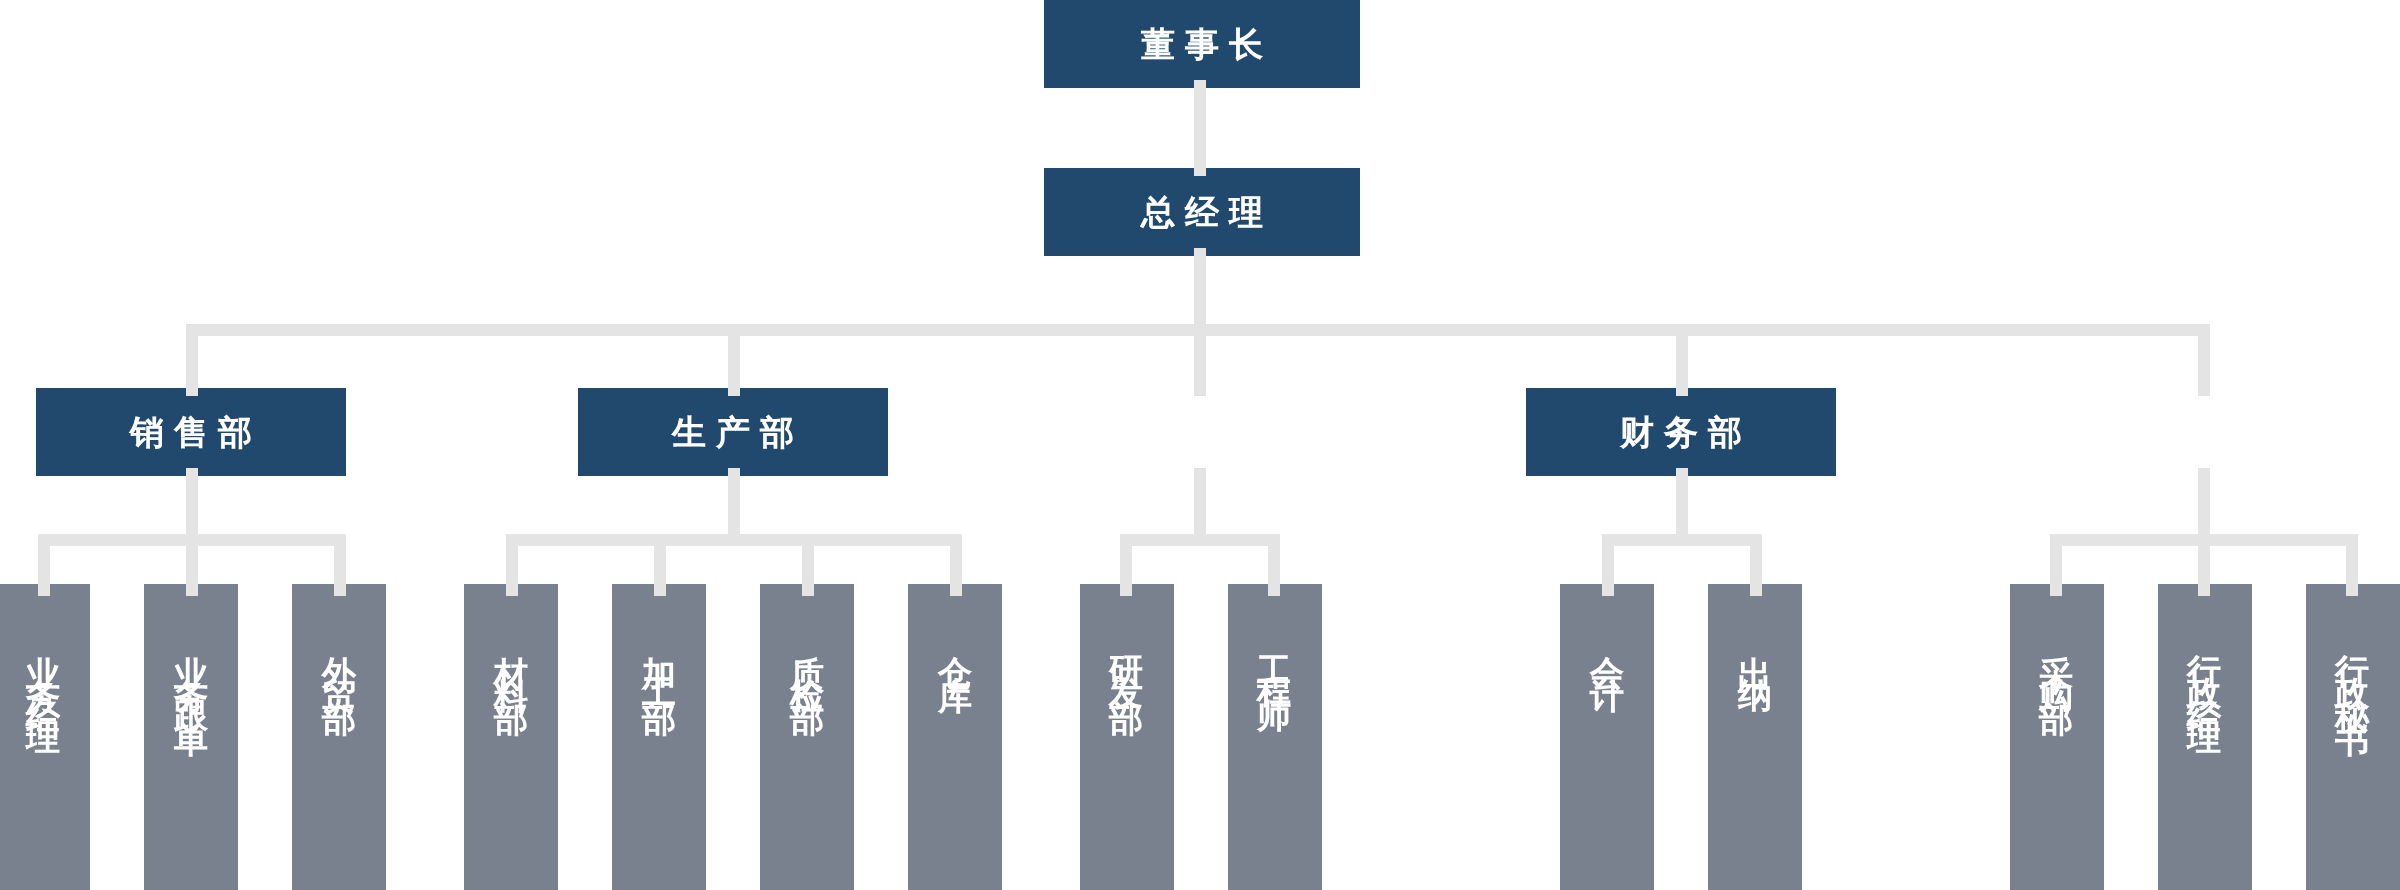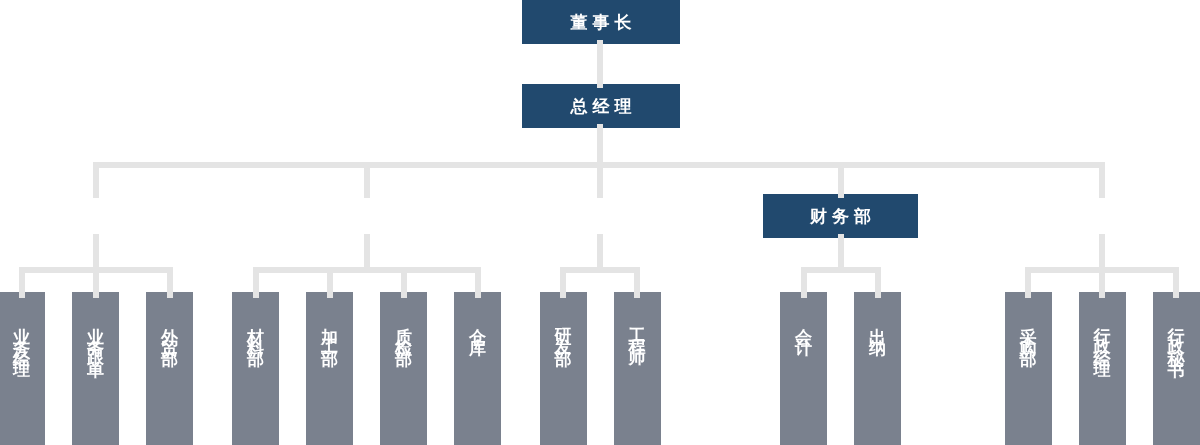--- a/index.html
+++ b/index.html
@@ -50,35 +50,37 @@
 </head>
 <body>
 
 <div class="canvas" style="background: rgb(255, 255, 255);">
     <div class="node node-h" style="left: 522px; top: 0px; width: 158px; height: 44px; background: rgb(33, 73, 110); color: rgb(255, 255, 255);">董事长</div>
     <div class="node node-h" style="left: 522px; top: 84px; width: 158px; height: 44px; background: rgb(33, 73, 110); color: rgb(255, 255, 255);">总经理</div>
     <div class="cline" style="left: 597px; top: 40px; width: 6px; height: 48px; background: rgb(228, 228, 228);"></div>
     <div class="cline" style="left: 597px; top: 124px; width: 6px; height: 44px; background: rgb(228, 228, 228);"></div>
     <div class="cline" style="left: 92.5px; top: 162px; width: 1012.5px; height: 6px; background: rgb(228, 228, 228);"></div>
     <div class="cline" style="left: 92.5px; top: 162px; width: 6px; height: 36px; background: rgb(228, 228, 228);"></div>
+    <div class="node node-h" style="left: 18px; top: 194px; width: 155px; height: 44px; background: rgb(33, 73, 110); color: rgb(255, 255, 255);">销售部</div>
     <div class="cline" style="left: 92.5px; top: 234px; width: 6px; height: 39px; background: rgb(228, 228, 228);"></div>
     <div class="cline" style="left: 18.5px; top: 267px; width: 154px; height: 6px; background: rgb(228, 228, 228);"></div>
     <div class="cline" style="left: 18.5px; top: 267px; width: 6px; height: 31px; background: rgb(228, 228, 228);"></div>
     <div class="node node-v" style="left: -2px; top: 292px; width: 47px; height: 153px; background: rgb(122, 129, 142); color: rgb(255, 255, 255);">
       <span class="vtext">业务经理</span>
     </div>
     <div class="cline" style="left: 92.5px; top: 267px; width: 6px; height: 31px; background: rgb(228, 228, 228);"></div>
     <div class="node node-v" style="left: 72px; top: 292px; width: 47px; height: 153px; background: rgb(122, 129, 142); color: rgb(255, 255, 255);">
       <span class="vtext">业务跟单</span>
     </div>
     <div class="cline" style="left: 166.5px; top: 267px; width: 6px; height: 31px; background: rgb(228, 228, 228);"></div>
     <div class="node node-v" style="left: 146px; top: 292px; width: 47px; height: 153px; background: rgb(122, 129, 142); color: rgb(255, 255, 255);">
       <span class="vtext">外贸部</span>
     </div>
     <div class="cline" style="left: 363.5px; top: 162px; width: 6px; height: 36px; background: rgb(228, 228, 228);"></div>
+    <div class="node node-h" style="left: 289px; top: 194px; width: 155px; height: 44px; background: rgb(33, 73, 110); color: rgb(255, 255, 255);">生产部</div>
     <div class="cline" style="left: 363.5px; top: 234px; width: 6px; height: 39px; background: rgb(228, 228, 228);"></div>
     <div class="cline" style="left: 252.5px; top: 267px; width: 228px; height: 6px; background: rgb(228, 228, 228);"></div>
     <div class="cline" style="left: 252.5px; top: 267px; width: 6px; height: 31px; background: rgb(228, 228, 228);"></div>
     <div class="node node-v" style="left: 232px; top: 292px; width: 47px; height: 153px; background: rgb(122, 129, 142); color: rgb(255, 255, 255);">
       <span class="vtext">材料部</span>
     </div>
     <div class="cline" style="left: 326.5px; top: 267px; width: 6px; height: 31px; background: rgb(228, 228, 228);"></div>
     <div class="node node-v" style="left: 306px; top: 292px; width: 47px; height: 153px; background: rgb(122, 129, 142); color: rgb(255, 255, 255);">
       <span class="vtext">加工部</span>
     </div>

